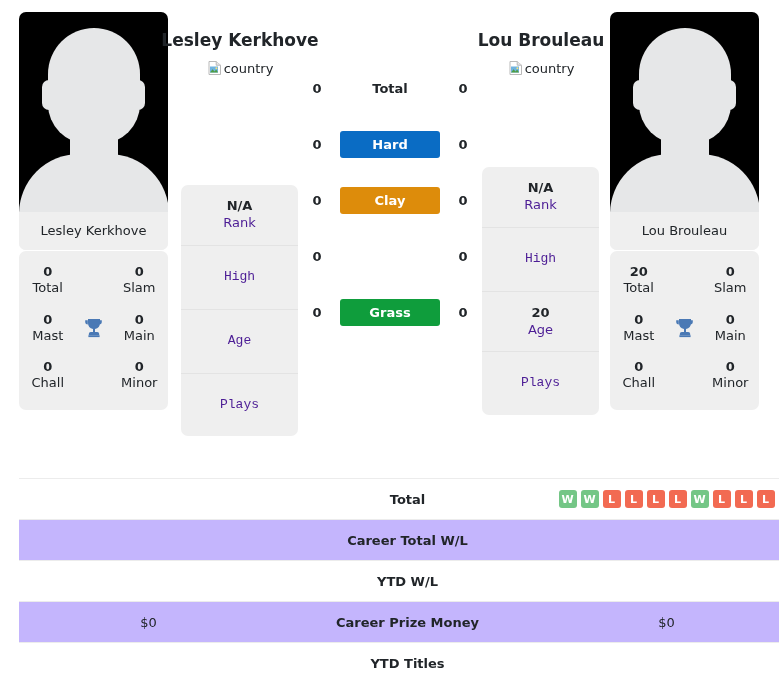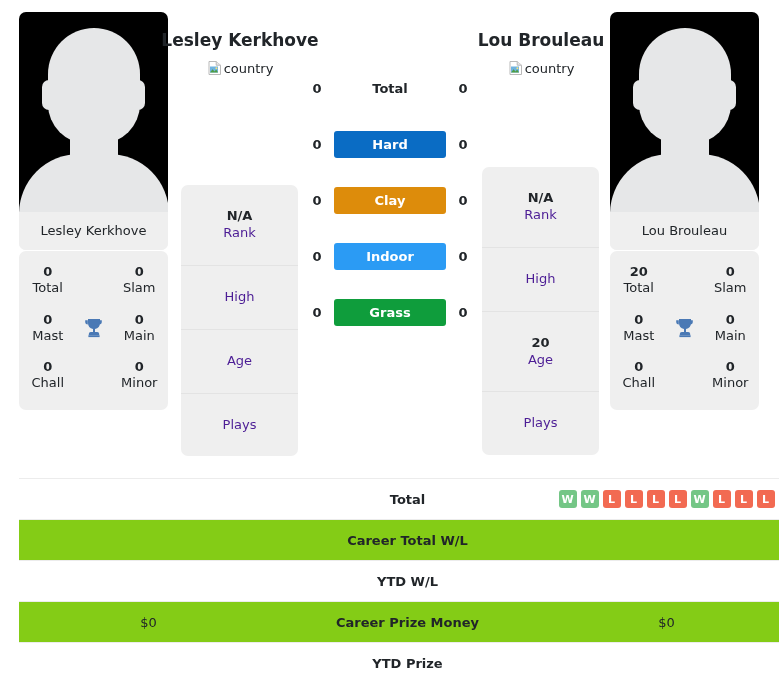--- a/index.html
+++ b/index.html
@@ -167,39 +167,39 @@
     position: absolute;
     width: 117px;
     background: #efefef;
     border-radius: 7px;
     overflow: hidden;
   }
   .info-card.left  { left: 181px; top: 185px; }
   .info-card.right { left: 482px; top: 167px; }
   .info-row {
     text-align: center;
-    padding: 23px 4px;
+    padding: 13px 4px;
     border-bottom: 1px solid #e3e3e3;
     line-height: 1.3;
   }
   .info-row:last-child { border-bottom: none; }
   .info-row .v {
     display: block;
     font-size: 13px;
     font-weight: bold;
     color: #212529;
     min-height: 0;
   }
   .info-row .v:empty { display: none; }
   .info-row .k {
     display: block;
     font-size: 13px;
     color: #4c1d95;
   }
-  .info-row.tall { padding: 23px 4px; }
+  .info-row.tall { padding: 23px 4px; font-family: Liberation Mono, monospace; }
 
   
   .surfaces {
     position: absolute;
     left: 306px;
     top: 60px;
     width: 168px;
   }
   .srow {
     display: flex;
@@ -215,21 +215,21 @@
     color: #212529;
   }
   .slabel-plain {
     flex: 1;
     text-align: center;
     font-size: 13px;
     font-weight: bold;
     color: #212529;
   }
   .badge {
-    width: 112px;
+    width: 100px;
     text-align: center;
     font-size: 13px;
     font-weight: bold;
     color: #ffffff;
     padding: 6px 0;
     border-radius: 3px;
   }
 
   
   .stats-table {
@@ -242,21 +242,21 @@
   }
   .stats-table tr { height: 41px; }
   .stats-table td {
     font-size: 13px;
     color: #212529;
     text-align: center;
     vertical-align: middle;
     border-top: 1px solid #ececec;
     padding: 0 6px;
   }
-  .stats-table tr.shade td { background: #84cc16; }
+  .stats-table tr.shade td { background: #c4b5fd; }
   .stats-table td.label {
     font-weight: bold;
     width: 247px;
   }
   .stats-table td.side { width: 247px; }
 
   .form-badges {
     display: flex;
     gap: 4px;
     justify-content: center;
@@ -460,21 +460,20 @@
         <div class="badge" style="background: rgb(10, 108, 196);">Hard</div>
         <div class="snum">0</div>
       </div>
       <div class="srow">
         <div class="snum">0</div>
         <div class="badge" style="background: rgb(221, 140, 11);">Clay</div>
         <div class="snum">0</div>
       </div>
       <div class="srow">
         <div class="snum">0</div>
-        <div class="badge" style="background: rgb(43, 155, 244);">Indoor</div>
         <div class="snum">0</div>
       </div>
       <div class="srow">
         <div class="snum">0</div>
         <div class="badge" style="background: rgb(15, 157, 60);">Grass</div>
         <div class="snum">0</div>
       </div>
     </div>
 </div>
 
@@ -508,17 +507,17 @@
         <td class="label">YTD W/L</td>
         <td class="side"></td>
       </tr>
       <tr class="shade">
         <td class="side">$0</td>
         <td class="label">Career Prize Money</td>
         <td class="side">$0</td>
       </tr>
       <tr>
         <td class="side"></td>
-        <td class="label">YTD Prize</td>
+        <td class="label">YTD Titles</td>
         <td class="side"></td>
       </tr>
     </tbody>
 </table>
 
 </body></html>

